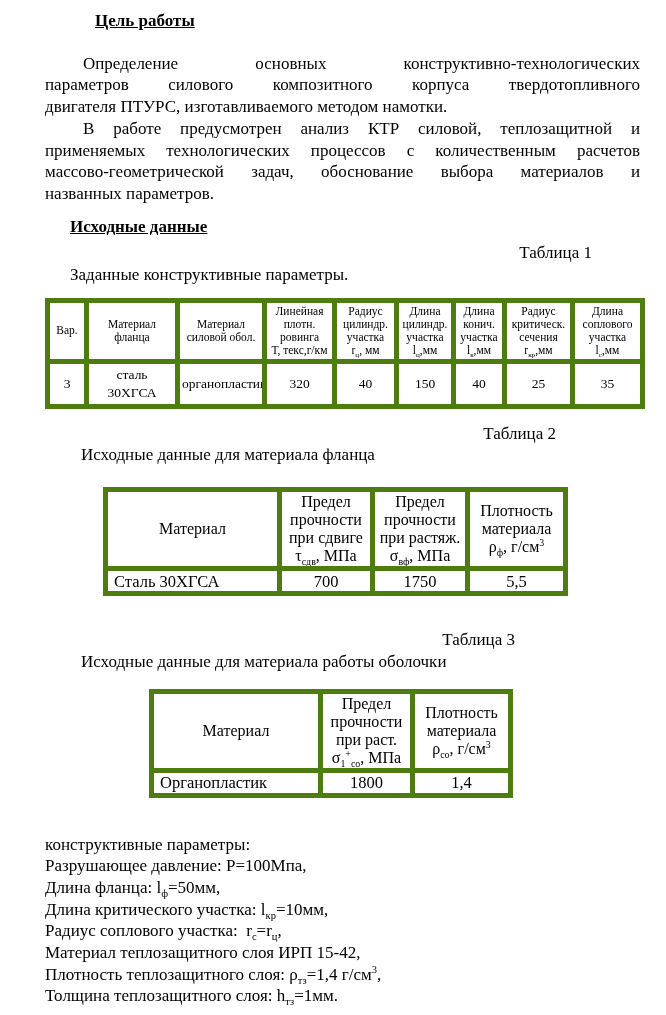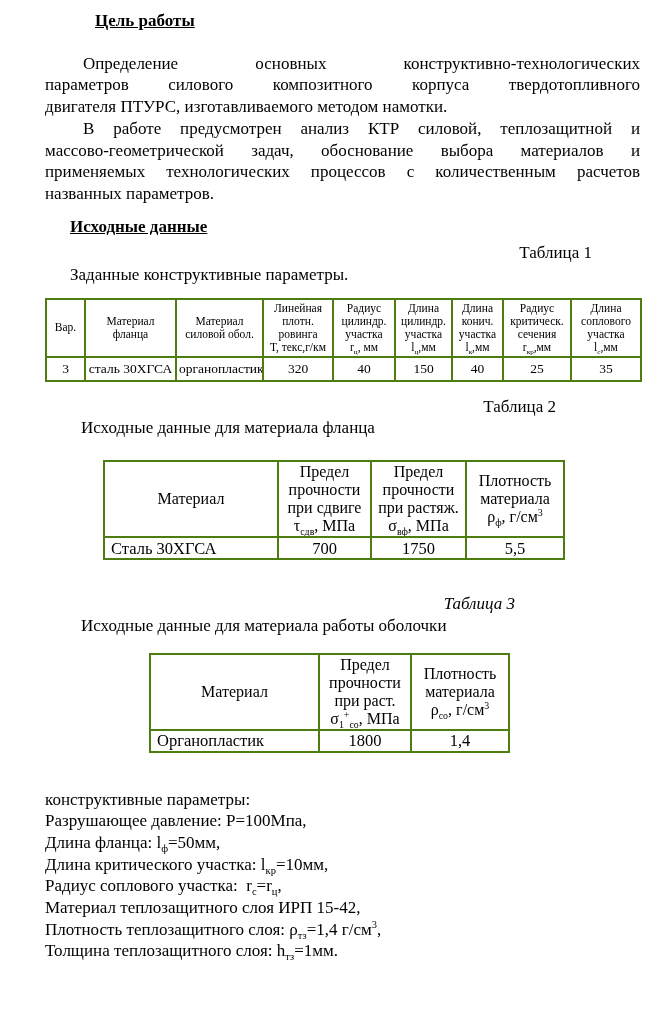--- a/index.html
+++ b/index.html
@@ -13,25 +13,25 @@
   .h{font-weight:bold;text-decoration:underline;}
   .h-goal{margin-left:50px;}
   .h-data{margin-top:11px;margin-left:25px;}
   .intro{margin-top:21px;}
   .line{text-align:left;}
   .line.stretch{text-align:justify;text-align-last:justify;}
   .line.indent{text-indent:38px;}
   .caption{text-align:right;}
   .cap1{margin-top:5px;padding-right:48px;}
   .cap2{margin-top:14px;padding-right:84px;}
-  .cap3{margin-top:33px;padding-right:125px;font-style:italic;}
+  .cap3{margin-top:33px;padding-right:125px;}
   .sub1{margin-left:25px;}
   .sub23{margin-left:36px;}
   table{border-collapse:collapse;table-layout:fixed;color:#000;}
-  th,td{border:2px solid #4d7c0f;text-align:center;vertical-align:middle;font-weight:normal;overflow:hidden;margin-top:44px;}
+  th,td{border:5px solid #4d7c0f;text-align:center;vertical-align:middle;font-weight:normal;overflow:hidden;margin-top:44px;}
   .t1{width:595px;margin-top:12px;}
   .t1 th{font-size:11.5px;line-height:13px;padding:2px 1px;white-space:pre-line;}
   .t1 td{font-size:13.5px;line-height:18px;padding:2px;}
   .t2{width:460px;margin-left:58px;margin-top:21px;}
   .t3{width:359px;margin-left:104px;margin-top:16px;}
   .t2 th,.t3 th{font-size:16px;line-height:18px;padding:1px 2px;white-space:pre-line;}
   .t2 td,.t3 td{font-size:16.5px;line-height:19px;padding:0 2px;height:20px;}
   td.left{text-align:left;padding-left:6px;}
   .closing{margin-top:36px;}
   sub,sup{font-size:0.62em;line-height:0;}
@@ -41,22 +41,22 @@
 
 <div class="page">
 
   <div class="h h-goal">Цель работы</div>
 
   <div class="intro" id="intro">
       <div class="line indent stretch">Определение основных конструктивно-технологических</div>
       <div class="line stretch">параметров силового композитного корпуса твердотопливного</div>
       <div class="line">двигателя ПТУРС, изготавливаемого методом намотки.</div>
       <div class="line indent stretch">В работе предусмотрен анализ КТР силовой, теплозащитной и</div>
+      <div class="line stretch">применяемых технологических процессов с количественным расчетов</div>
       <div class="line stretch">массово-геометрической задач, обоснование выбора материалов и</div>
-      <div class="line stretch">применяемых технологических процессов с количественным расчетов</div>
       <div class="line">названных параметров.</div>
     </div>
 
   <div class="h h-data">Исходные данные</div>
 
   <div class="caption cap1">Таблица 1</div>
   <div class="sub1">Заданные конструктивные параметры.</div>
   <table class="t1">
     <colgroup>
       <col style="width:39px">

